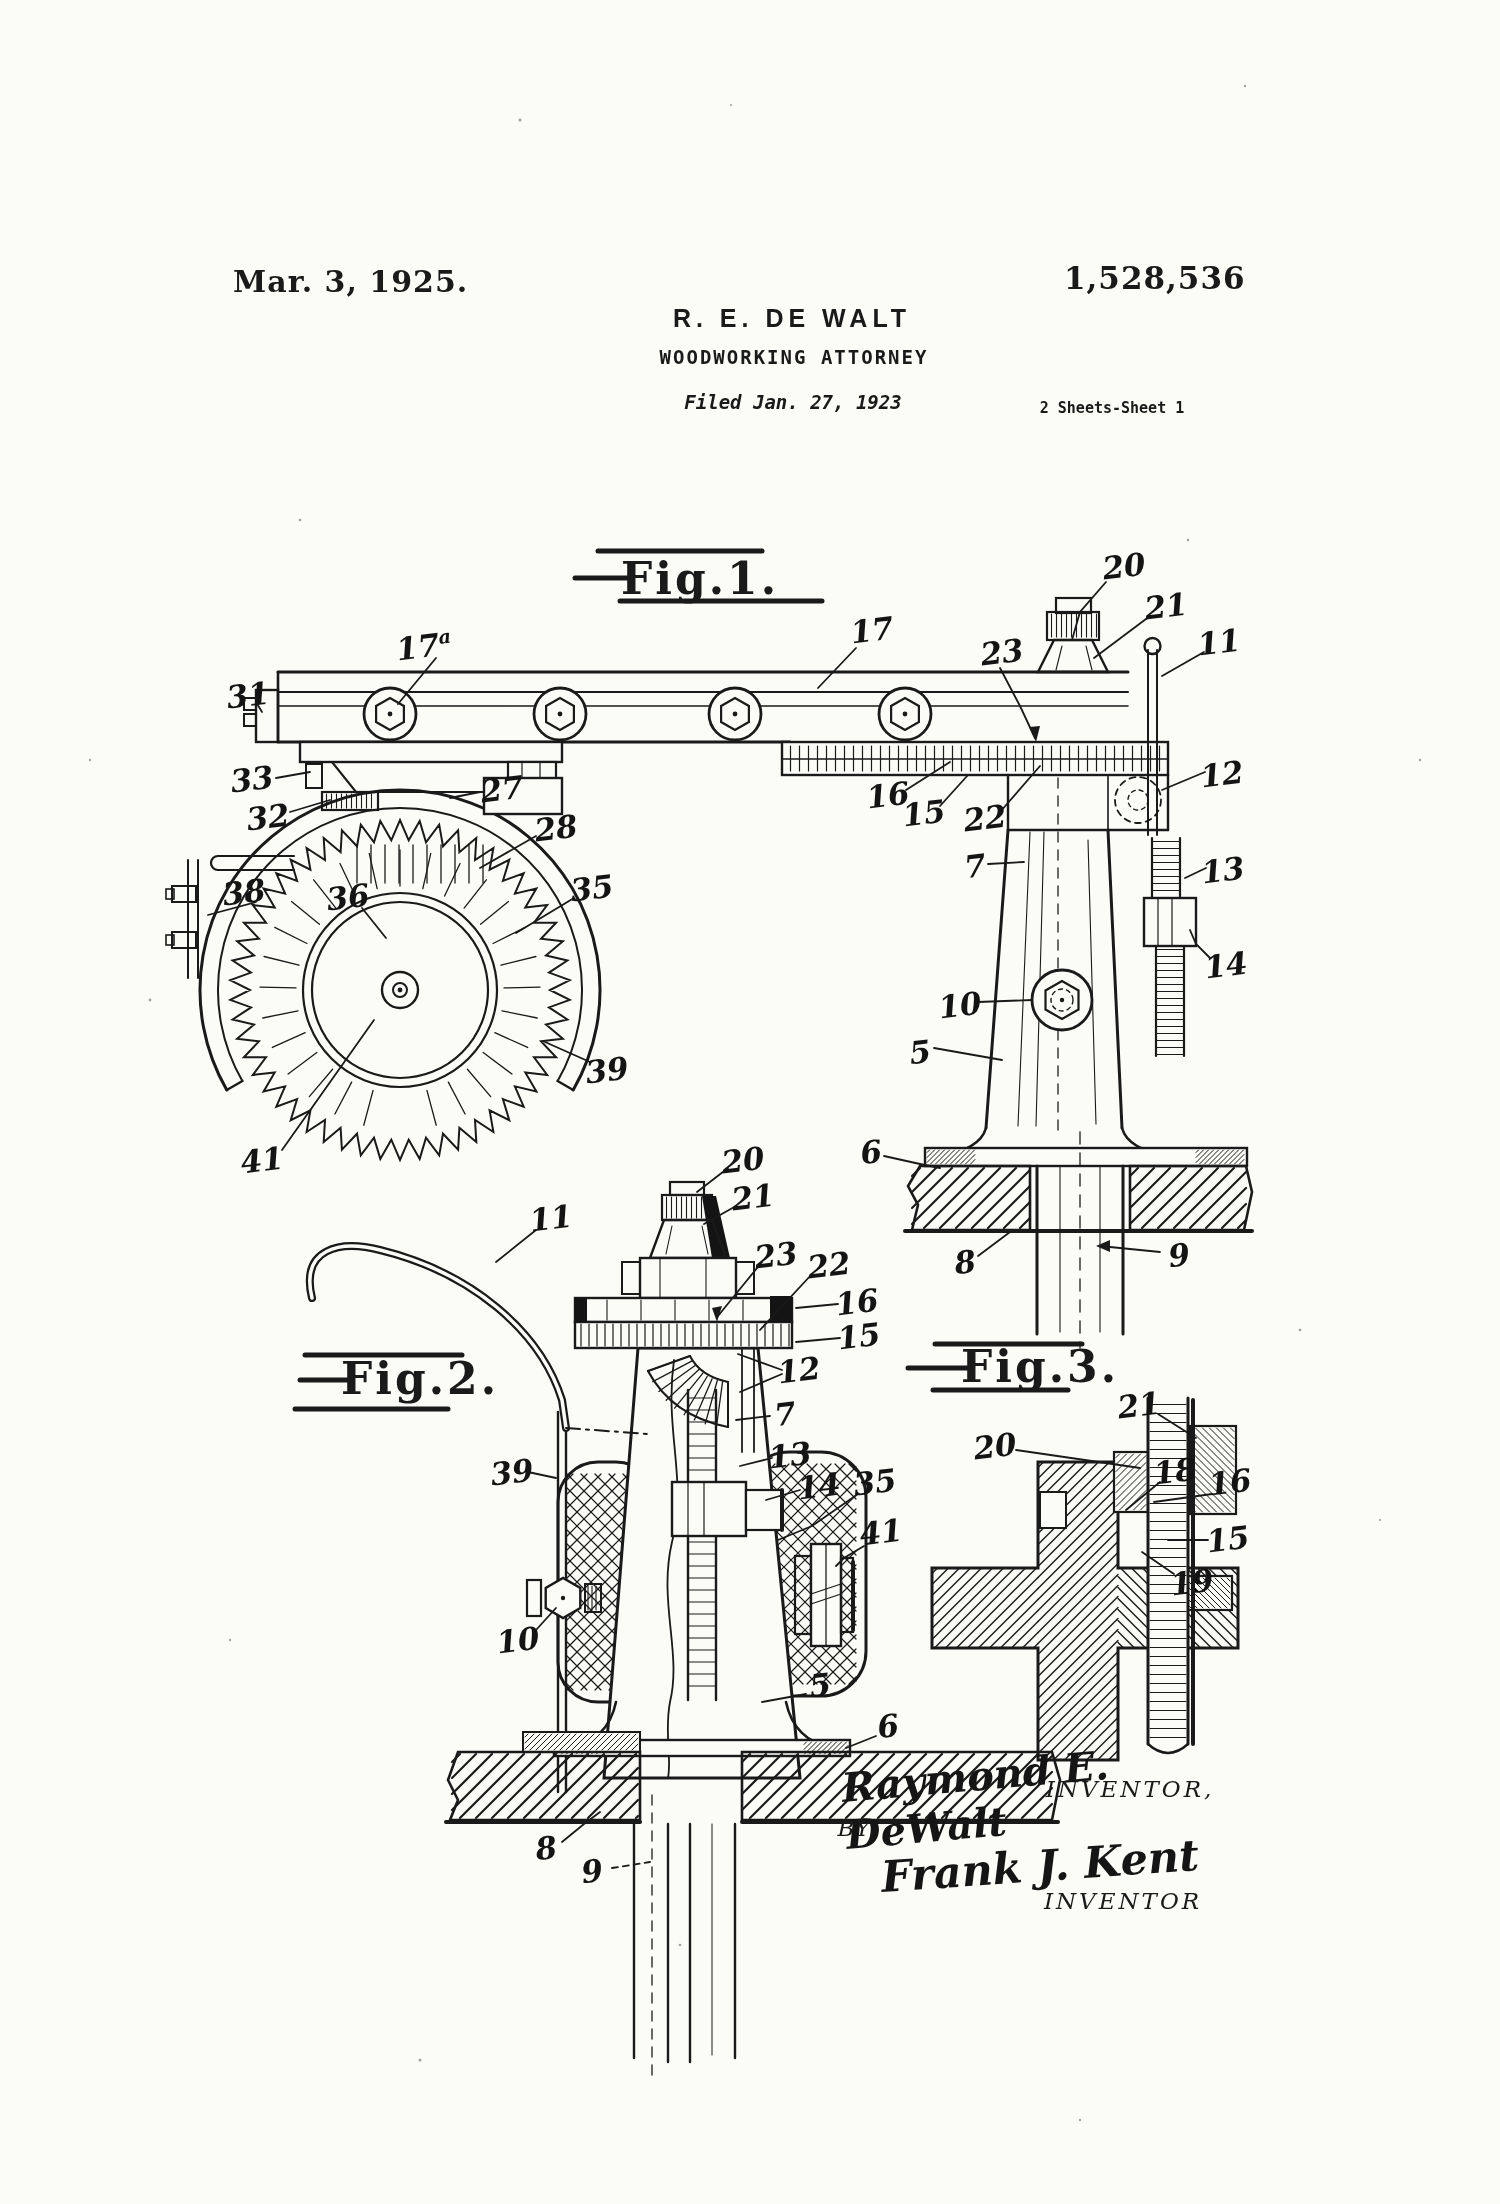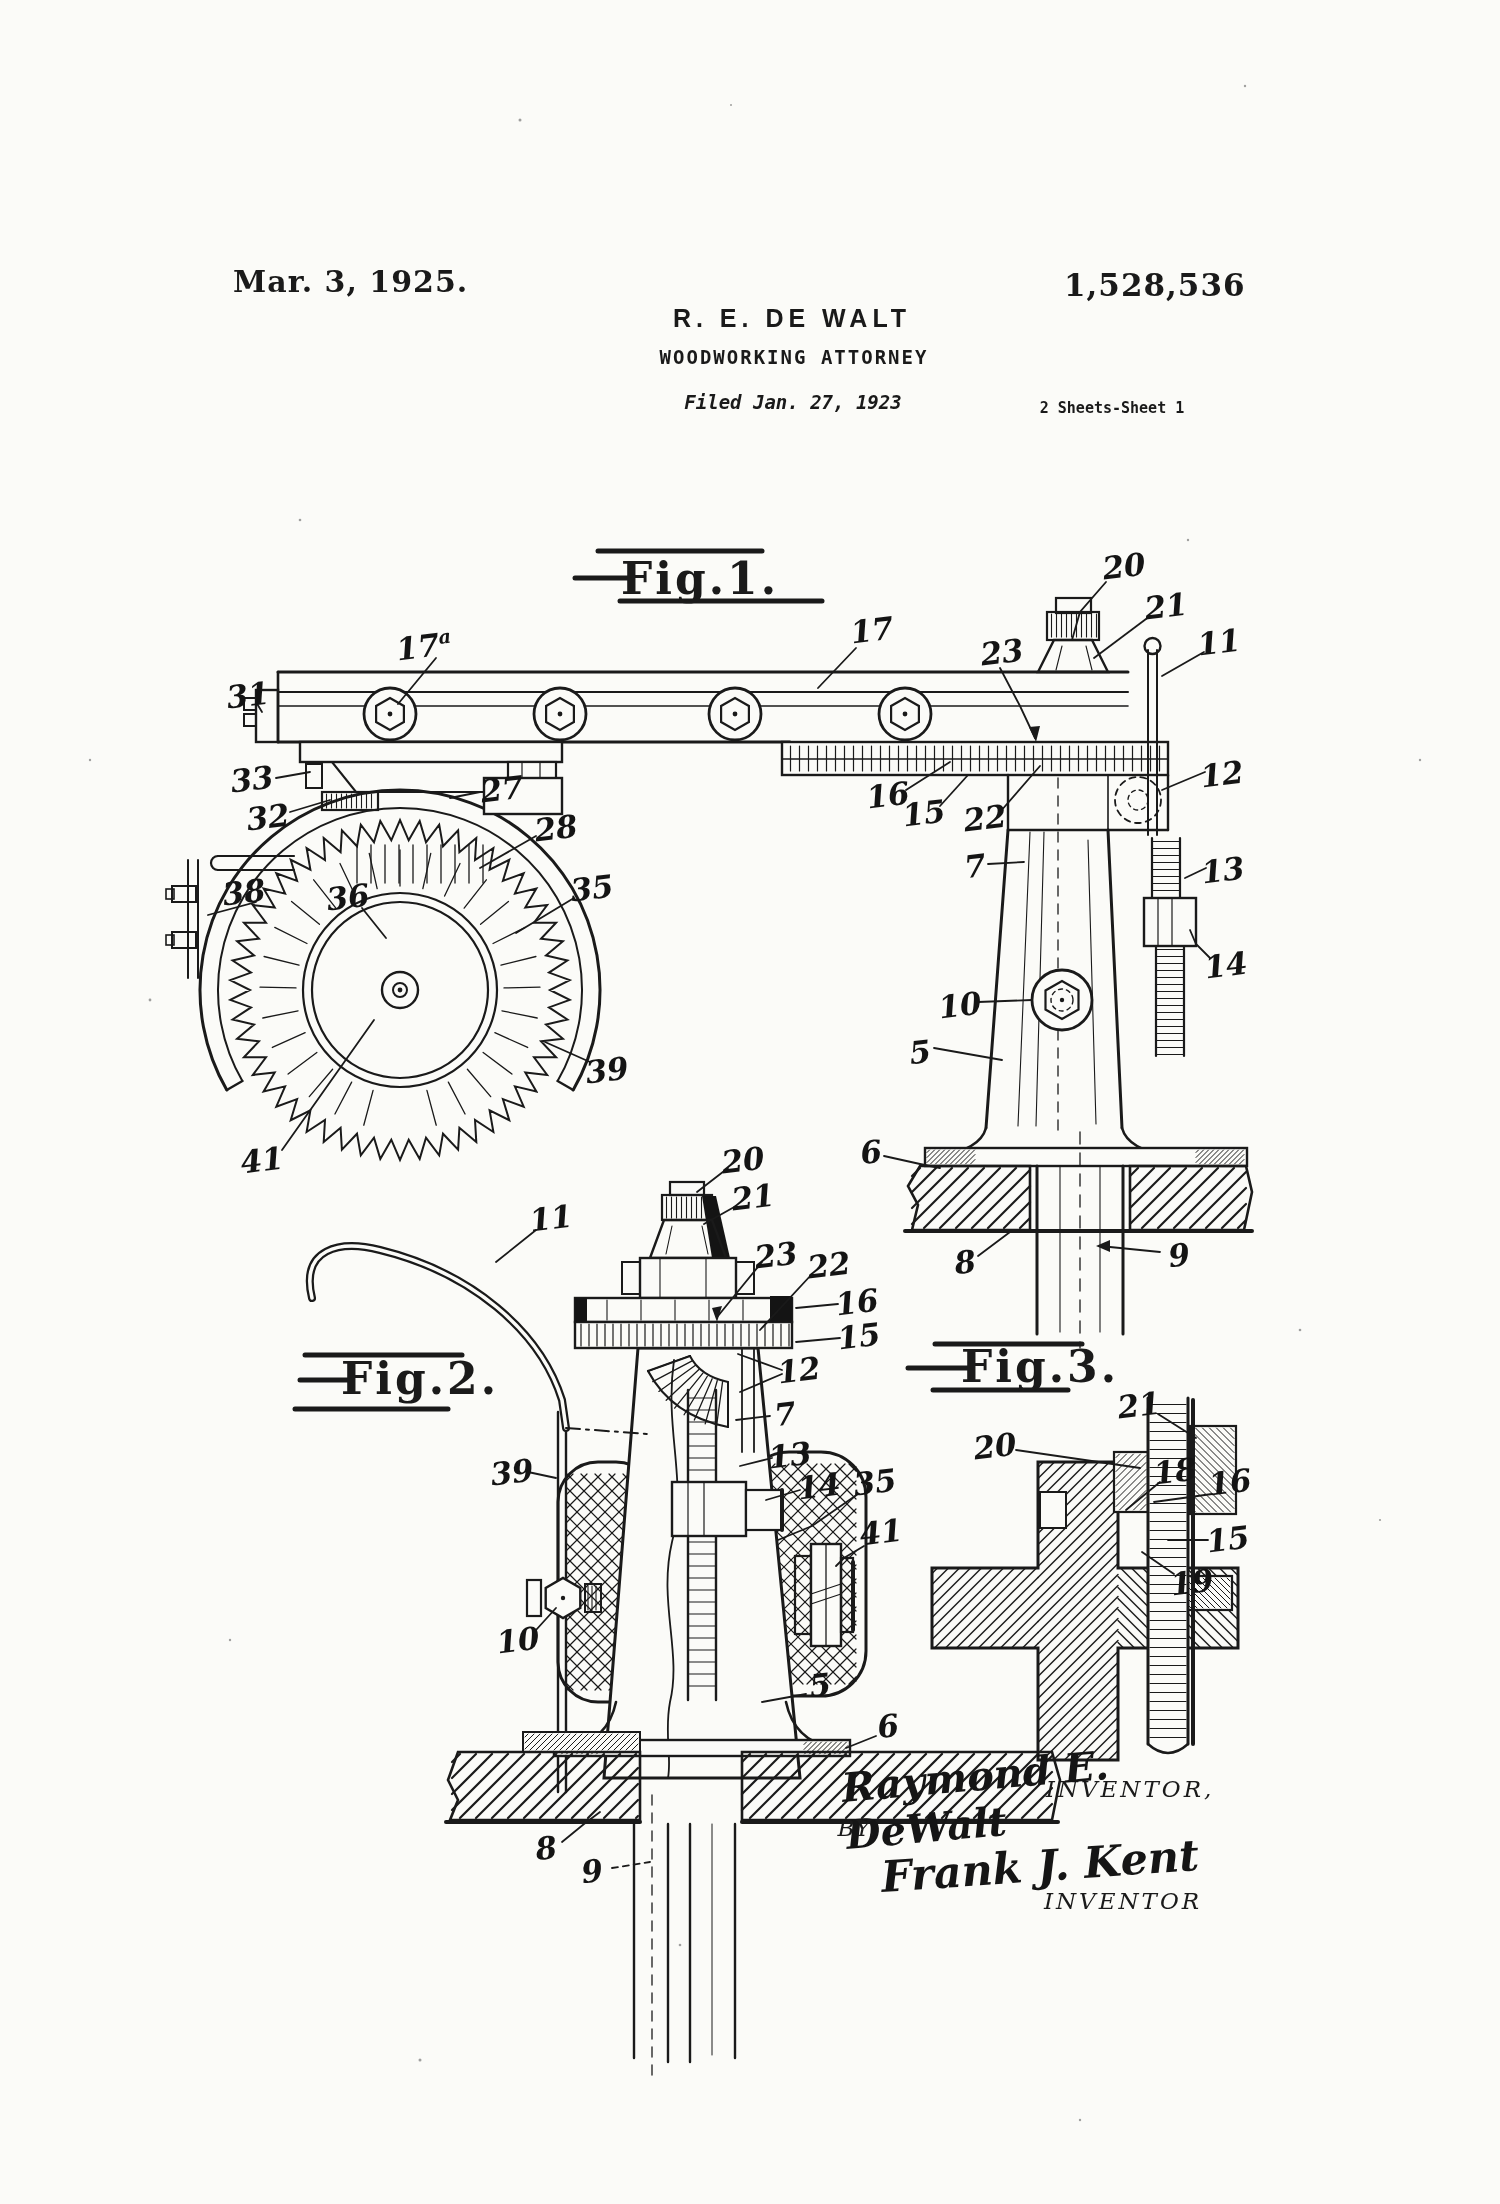--- a/index.html
+++ b/index.html
@@ -2,21 +2,21 @@
 <html><head>
 <meta charset="utf-8">
 <style>
   html,body{margin:0;padding:0;background:#e8e8e6;}
   #page{position:relative;width:1500px;height:2204px;background:#fbfbf8;overflow:hidden;
         font-family:"DejaVu Serif",serif;color:#1a1a1a;}
   .abs{position:absolute;}
   .ctr{transform:translate(-50%,-50%);white-space:nowrap;}
   
   .pat-date{left:233px;top:264px;font-size:30px;font-weight:700;letter-spacing:1px;}
-  .pat-num{left:1064px;top:267px;font-size:31px;font-weight:700;letter-spacing:1px;}
+  .pat-num{left:1064px;top:260px;font-size:31px;font-weight:700;letter-spacing:1px;}
   .pat-name{left:792px;top:318px;font-family:"Liberation Sans",sans-serif;font-size:25px;
             font-weight:700;letter-spacing:5px;}
   .pat-title{left:794px;top:357px;font-family:"DejaVu Sans Mono",monospace;font-size:19px;
              font-weight:700;letter-spacing:2px;}
   .pat-filed{left:793px;top:402px;font-family:"DejaVu Sans Mono",monospace;font-size:19px;font-weight:700;font-style:italic;}
   .pat-sheet{left:1112px;top:408px;font-family:"DejaVu Sans Mono",monospace;font-size:15px;font-weight:700;}
   
   .fig-cap{font-size:44px;font-weight:700;letter-spacing:3px;font-family:"DejaVu Serif",serif;}
   .cap-1{left:700px;top:578px;} .cap-2{left:420px;top:1378px;text-align:right;} .cap-3{left:1040px;top:1366px;}
   

